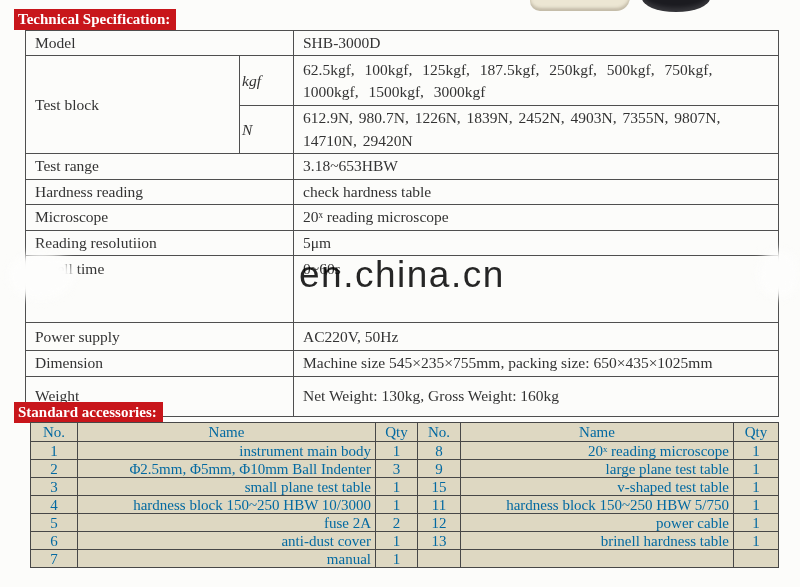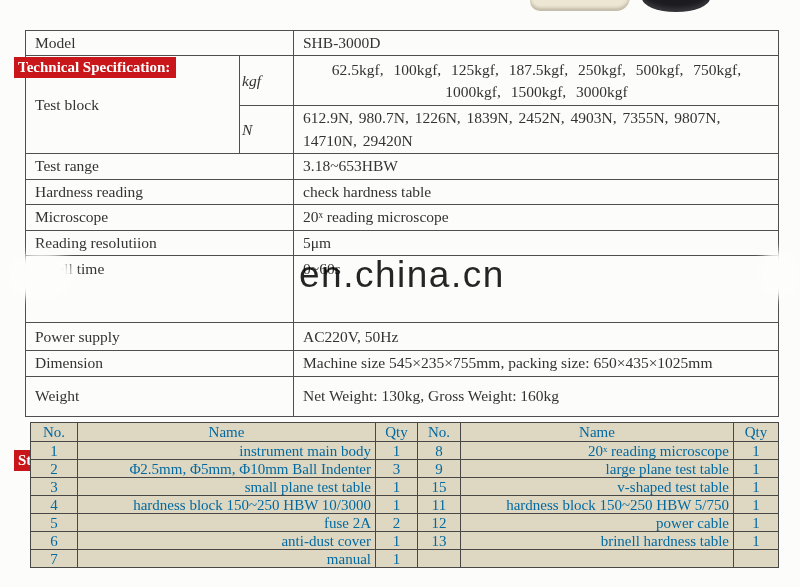--- a/index.html
+++ b/index.html
@@ -13,31 +13,31 @@
   
   .photo-frag{position:absolute;left:520px;top:0;width:200px;height:15px;}
   .obj-cream{position:absolute;left:10px;top:-4px;width:100px;height:15px;
     background:#ece6d3;border-radius:0 0 14px 10px;box-shadow:inset 0 -3px 3px rgba(120,110,90,.35);}
   .obj-black{position:absolute;left:122px;top:-3px;width:68px;height:15px;
     background:#1b1b20;border-radius:0 0 34px 34px / 0 0 14px 14px;
     box-shadow:inset 0 -4px 4px rgba(255,255,255,.12);}
 
   
   .red-label{position:absolute;background:#c8161b;color:#ffffff;font-weight:bold;
-    font-size:15px;line-height:18px;padding:1px 6px 2px 4px;white-space:nowrap;margin-top:48px;}
+    font-size:15px;line-height:18px;padding:1px 6px 2px 4px;white-space:nowrap;}
   .t1{left:14px;top:9px;}
   .t2{left:14px;top:402px;}
 
   
   table.spec{position:absolute;left:25px;top:30px;width:753px;border-collapse:collapse;
     table-layout:fixed;font-size:15.5px;color:#333;background:transparent;}
   table.spec td{border:1px solid #4f4f4f;padding:1px 8px 1px 9px;vertical-align:middle;
     overflow:hidden;line-height:1.45;}
   table.spec td.unit{text-align:left;padding:1px 2px;font-style:italic;}
-  table.spec td.wsp{word-spacing:6px;text-align:center;}
+  table.spec td.wsp{word-spacing:6px;}
   table.spec td.nsp{word-spacing:2px;}
   tr.rm{height:25px;} tr.rk{height:50px;} tr.rn{height:44px;}
   tr.ra{height:22px;} tr.rb{height:24px;} tr.rc{height:23px;} tr.rd{height:23px;margin-top:48px;}
   tr.re{height:67px;} tr.rf{height:28px;} tr.rg{height:25px;} tr.rh{height:40px;}
   tr.re td{vertical-align:top;padding-top:2px;}
 
   
   .watermark{position:absolute;left:299px;top:254px;
     font-family:"Liberation Sans","DejaVu Sans",sans-serif;
     font-size:37px;color:#000000;letter-spacing:1.5px;opacity:.85;z-index:5;}

